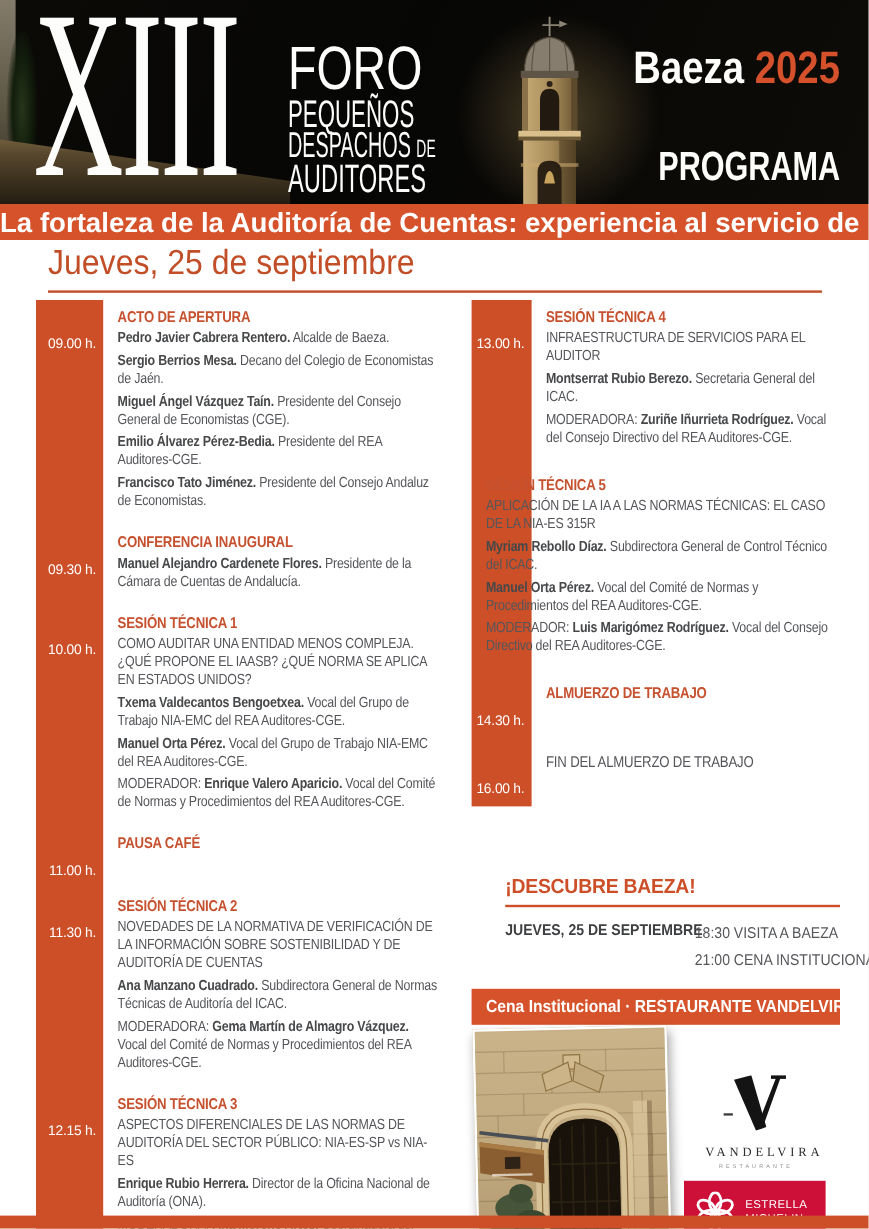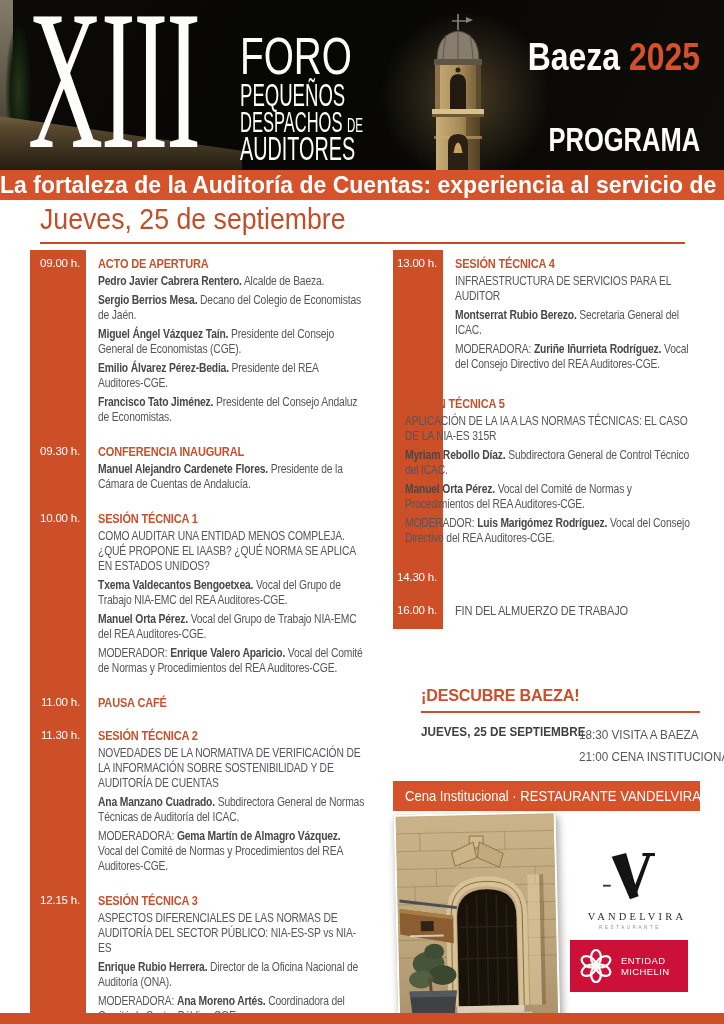--- a/index.html
+++ b/index.html
@@ -43,42 +43,42 @@
   .col{position:absolute;top:250px;}
   .col-left{left:30px;width:335px;}
   .col-right{left:393px;width:307px;}
   .sessions{position:relative;padding:4px 0 8px;}
   .timebar{position:absolute;left:0;top:0;bottom:0;width:56px;background:var(--orange);}
   .col-right .timebar{width:50px;}
   .session{position:relative;display:flex;margin-bottom:13px;}
   .col-right .session{margin-bottom:18px;}
   .session:last-child{margin-bottom:0;}
   .s-time{flex:none;width:56px;box-sizing:border-box;text-align:right;padding:3px 6px 0 0;
-    color:#fff;font-size:11.5px;letter-spacing:-0.2px;}
+    color:#fff;font-size:11.5px;letter-spacing:-0.2px;margin-top:24px;}
   .col-right .s-time{width:50px;}
   .s-body{flex:1;padding-left:12px;}
   .cond{width:118%;transform:scaleX(.8475);transform-origin:0 0;letter-spacing:-0.2px;}
   .s-title{font-size:13px;line-height:16px;font-weight:700;color:var(--session-title);margin:2px 0;}
   .s-title.muted{color:#55565a;font-weight:400;}
   .s-sub{font-size:12.2px;line-height:15px;color:#55565a;margin:0 0 4px;}
   .speaker{font-size:12.2px;line-height:15px;color:#55565a;margin:0 0 4px;}
   .speaker b{color:#47484a;}
   
   .discover{margin-top:57px;margin-left:28px;}
   .discover-title{font-size:17px;font-weight:700;color:var(--orange);white-space:nowrap;
     transform:scaleX(.95);transform-origin:0 0;letter-spacing:-0.2px;}
   .discover-rule{height:2px;background:var(--orange);margin-top:5px;}
   .discover-row{display:flex;margin-top:11px;}
   .discover-day{flex:none;width:158px;font-size:13px;font-weight:700;color:#3e3f41;
     white-space:nowrap;transform:scaleX(.9);transform-origin:0 0;}
   .discover-events{font-size:13px;color:#55565a;line-height:22px;white-space:nowrap;
     transform:scaleX(.9);transform-origin:0 0;}
   
   .cena{margin-top:13px;}
-  .cena-bar{height:30px;background:var(--banner);color:#fff;font-weight:400;font-size:14.5px;
+  .cena-bar{height:30px;background:var(--banner);color:#fff;font-weight:700;font-size:14.5px;
     line-height:30px;padding-left:12px;white-space:nowrap;box-sizing:border-box;}
   .cena-bar span{display:inline-block;transform:scaleX(.9);transform-origin:0 0;}
   .cena-content{display:flex;}
   .cena-photo{flex:none;width:158px;height:214px;margin:2px 0 0 3px;border:2px solid #fff;
     transform:rotate(-1.3deg);box-shadow:2px 5px 9px rgba(0,0,0,.38);background:#c7b087;}
   .cena-photo svg{display:block;}
   .cena-logos{flex:1;display:flex;flex-direction:column;align-items:center;}
   .v-logo{margin-top:42px;text-align:center;}
   .v-name{font-family:"Liberation Serif","DejaVu Serif",serif;font-size:10.5px;letter-spacing:3.2px;
     color:#2e2e30;margin-top:4px;white-space:nowrap;padding-left:3px;margin-left:13px;}
@@ -242,20 +242,25 @@
               <div class="s-sub">APLICACIÓN DE LA IA A LAS NORMAS TÉCNICAS: EL CASO DE LA NIA-ES 315R</div>
               <p class="speaker"><b>Myriam Rebollo Díaz.</b><span> Subdirectora General de Control Técnico del ICAC.</span></p>
               <p class="speaker"><b>Manuel Orta Pérez.</b><span> Vocal del Comité de Normas y Procedimientos del REA Auditores-CGE.</span></p>
               <p class="speaker"><span>MODERADOR: </span><b>Luis Marigómez Rodríguez.</b><span> Vocal del Consejo Directivo del REA Auditores-CGE.</span></p>
             </div>
           </div>
   </div>
 
   <div class="session">
     <div class="s-time">14.30 h.</div>
+    <div class="s-body">
+            <div class="cond">
+              <div class="s-title">ALMUERZO DE TRABAJO</div>
+            </div>
+          </div>
   </div>
 
   <div class="session">
     <div class="s-time">16.00 h.</div>
     <div class="s-body">
             <div class="cond">
               <div class="s-title muted">FIN DEL ALMUERZO DE TRABAJO</div>
             </div>
           </div>
   </div>
@@ -337,21 +342,21 @@
               <g fill="none" stroke="#ffffff" stroke-width="2.4">
                 <ellipse cx="18" cy="9" rx="5.2" ry="8"></ellipse>
                 <ellipse cx="18" cy="9" rx="5.2" ry="8" transform="rotate(60 18 18)"></ellipse>
                 <ellipse cx="18" cy="9" rx="5.2" ry="8" transform="rotate(120 18 18)"></ellipse>
                 <ellipse cx="18" cy="9" rx="5.2" ry="8" transform="rotate(180 18 18)"></ellipse>
                 <ellipse cx="18" cy="9" rx="5.2" ry="8" transform="rotate(240 18 18)"></ellipse>
                 <ellipse cx="18" cy="9" rx="5.2" ry="8" transform="rotate(300 18 18)"></ellipse>
               </g>
             </svg>
             <div class="m-text">
-              <div>ENTIDAD</div>
+              <div>ESTRELLA</div>
               <div>MICHELIN</div>
             </div>
           </div>
         </div>
       </div>
     </div>
   </section>
 
   <footer class="footer-bar"></footer>
 </div>

